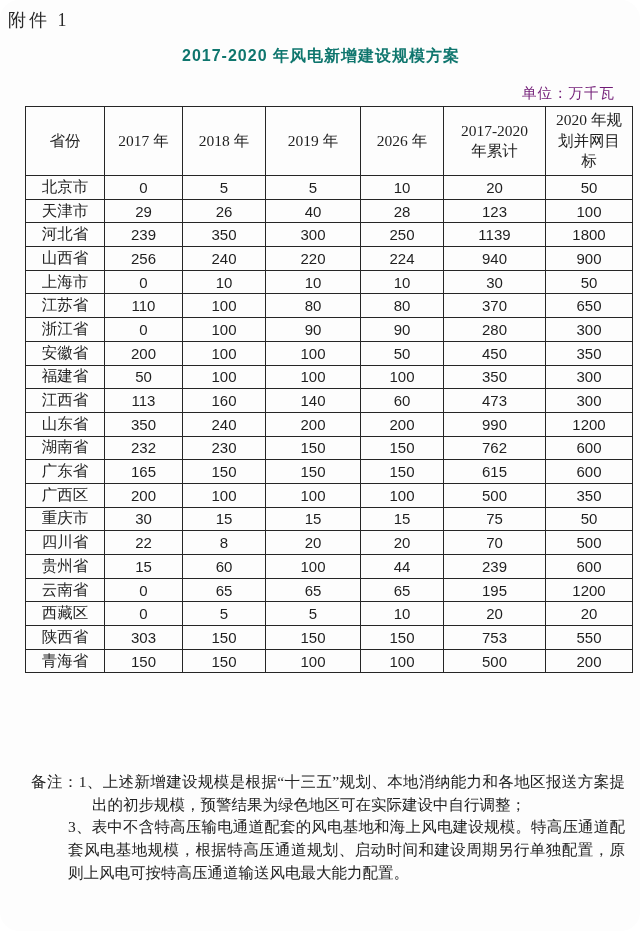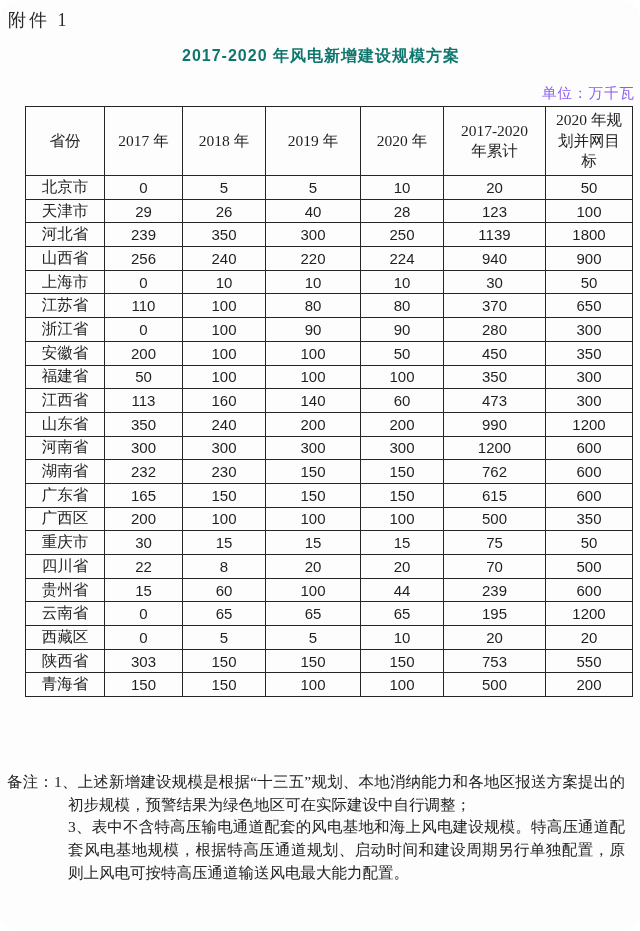--- a/index.html
+++ b/index.html
@@ -33,24 +33,24 @@
     text-align: center;
     font-family: "Liberation Sans", "DejaVu Sans", sans-serif;
     font-size: 16px;
     font-weight: bold;
     color: #0f766e;
     letter-spacing: 1px;
   }
   .unit-note {
     position: absolute;
     top: 84px;
-    right: 5px;
+    right: 25px;
     font-size: 14.5px;
     letter-spacing: 1px;
-    color: #8b5cf6;
+    color: #701a75;
   }
   table.data-table {
     position: absolute;
     top: 106px;
     left: 25px;
     width: 607px;
     border-collapse: collapse;
     table-layout: fixed;
   }
   .data-table th, .data-table td {
@@ -91,20 +91,21 @@
     font-size: 15.5px;
     line-height: 22.7px;
     text-align: justify;
     color: #222;
   }
   .note {
     padding-left: 61px;
   }
   .note.first {
     text-indent: -61px;
+    margin-left: 24px;
   }
 </style>
 </head>
 <body>
 
 <div class="page">
 
   <div class="attachment">附件 1</div>
 
   <div class="doc-title">2017-2020 年风电新增建设规模方案</div>
@@ -120,21 +121,21 @@
       <col class="col-y2020">
       <col class="col-cumul">
       <col class="col-target">
     </colgroup>
     <thead>
       <tr>
         <th>省份</th>
         <th>2017 年</th>
         <th>2018 年</th>
         <th>2019 年</th>
-        <th>2020 年</th>
+        <th>2026 年</th>
         <th>2017-2020
 年累计</th>
         <th>2020 年规
 划并网目
 标</th>
       </tr>
     </thead>
     <tbody>
         <tr>
           <td>北京市</td>
@@ -229,29 +230,20 @@
         <tr>
           <td>山东省</td>
           <td class="num">350</td>
           <td class="num">240</td>
           <td class="num">200</td>
           <td class="num">200</td>
           <td class="num">990</td>
           <td class="num">1200</td>
         </tr>
         <tr>
-          <td>河南省</td>
-          <td class="num">300</td>
-          <td class="num">300</td>
-          <td class="num">300</td>
-          <td class="num">300</td>
-          <td class="num">1200</td>
-          <td class="num">600</td>
-        </tr>
-        <tr>
           <td>湖南省</td>
           <td class="num">232</td>
           <td class="num">230</td>
           <td class="num">150</td>
           <td class="num">150</td>
           <td class="num">762</td>
           <td class="num">600</td>
         </tr>
         <tr>
           <td>广东省</td>

